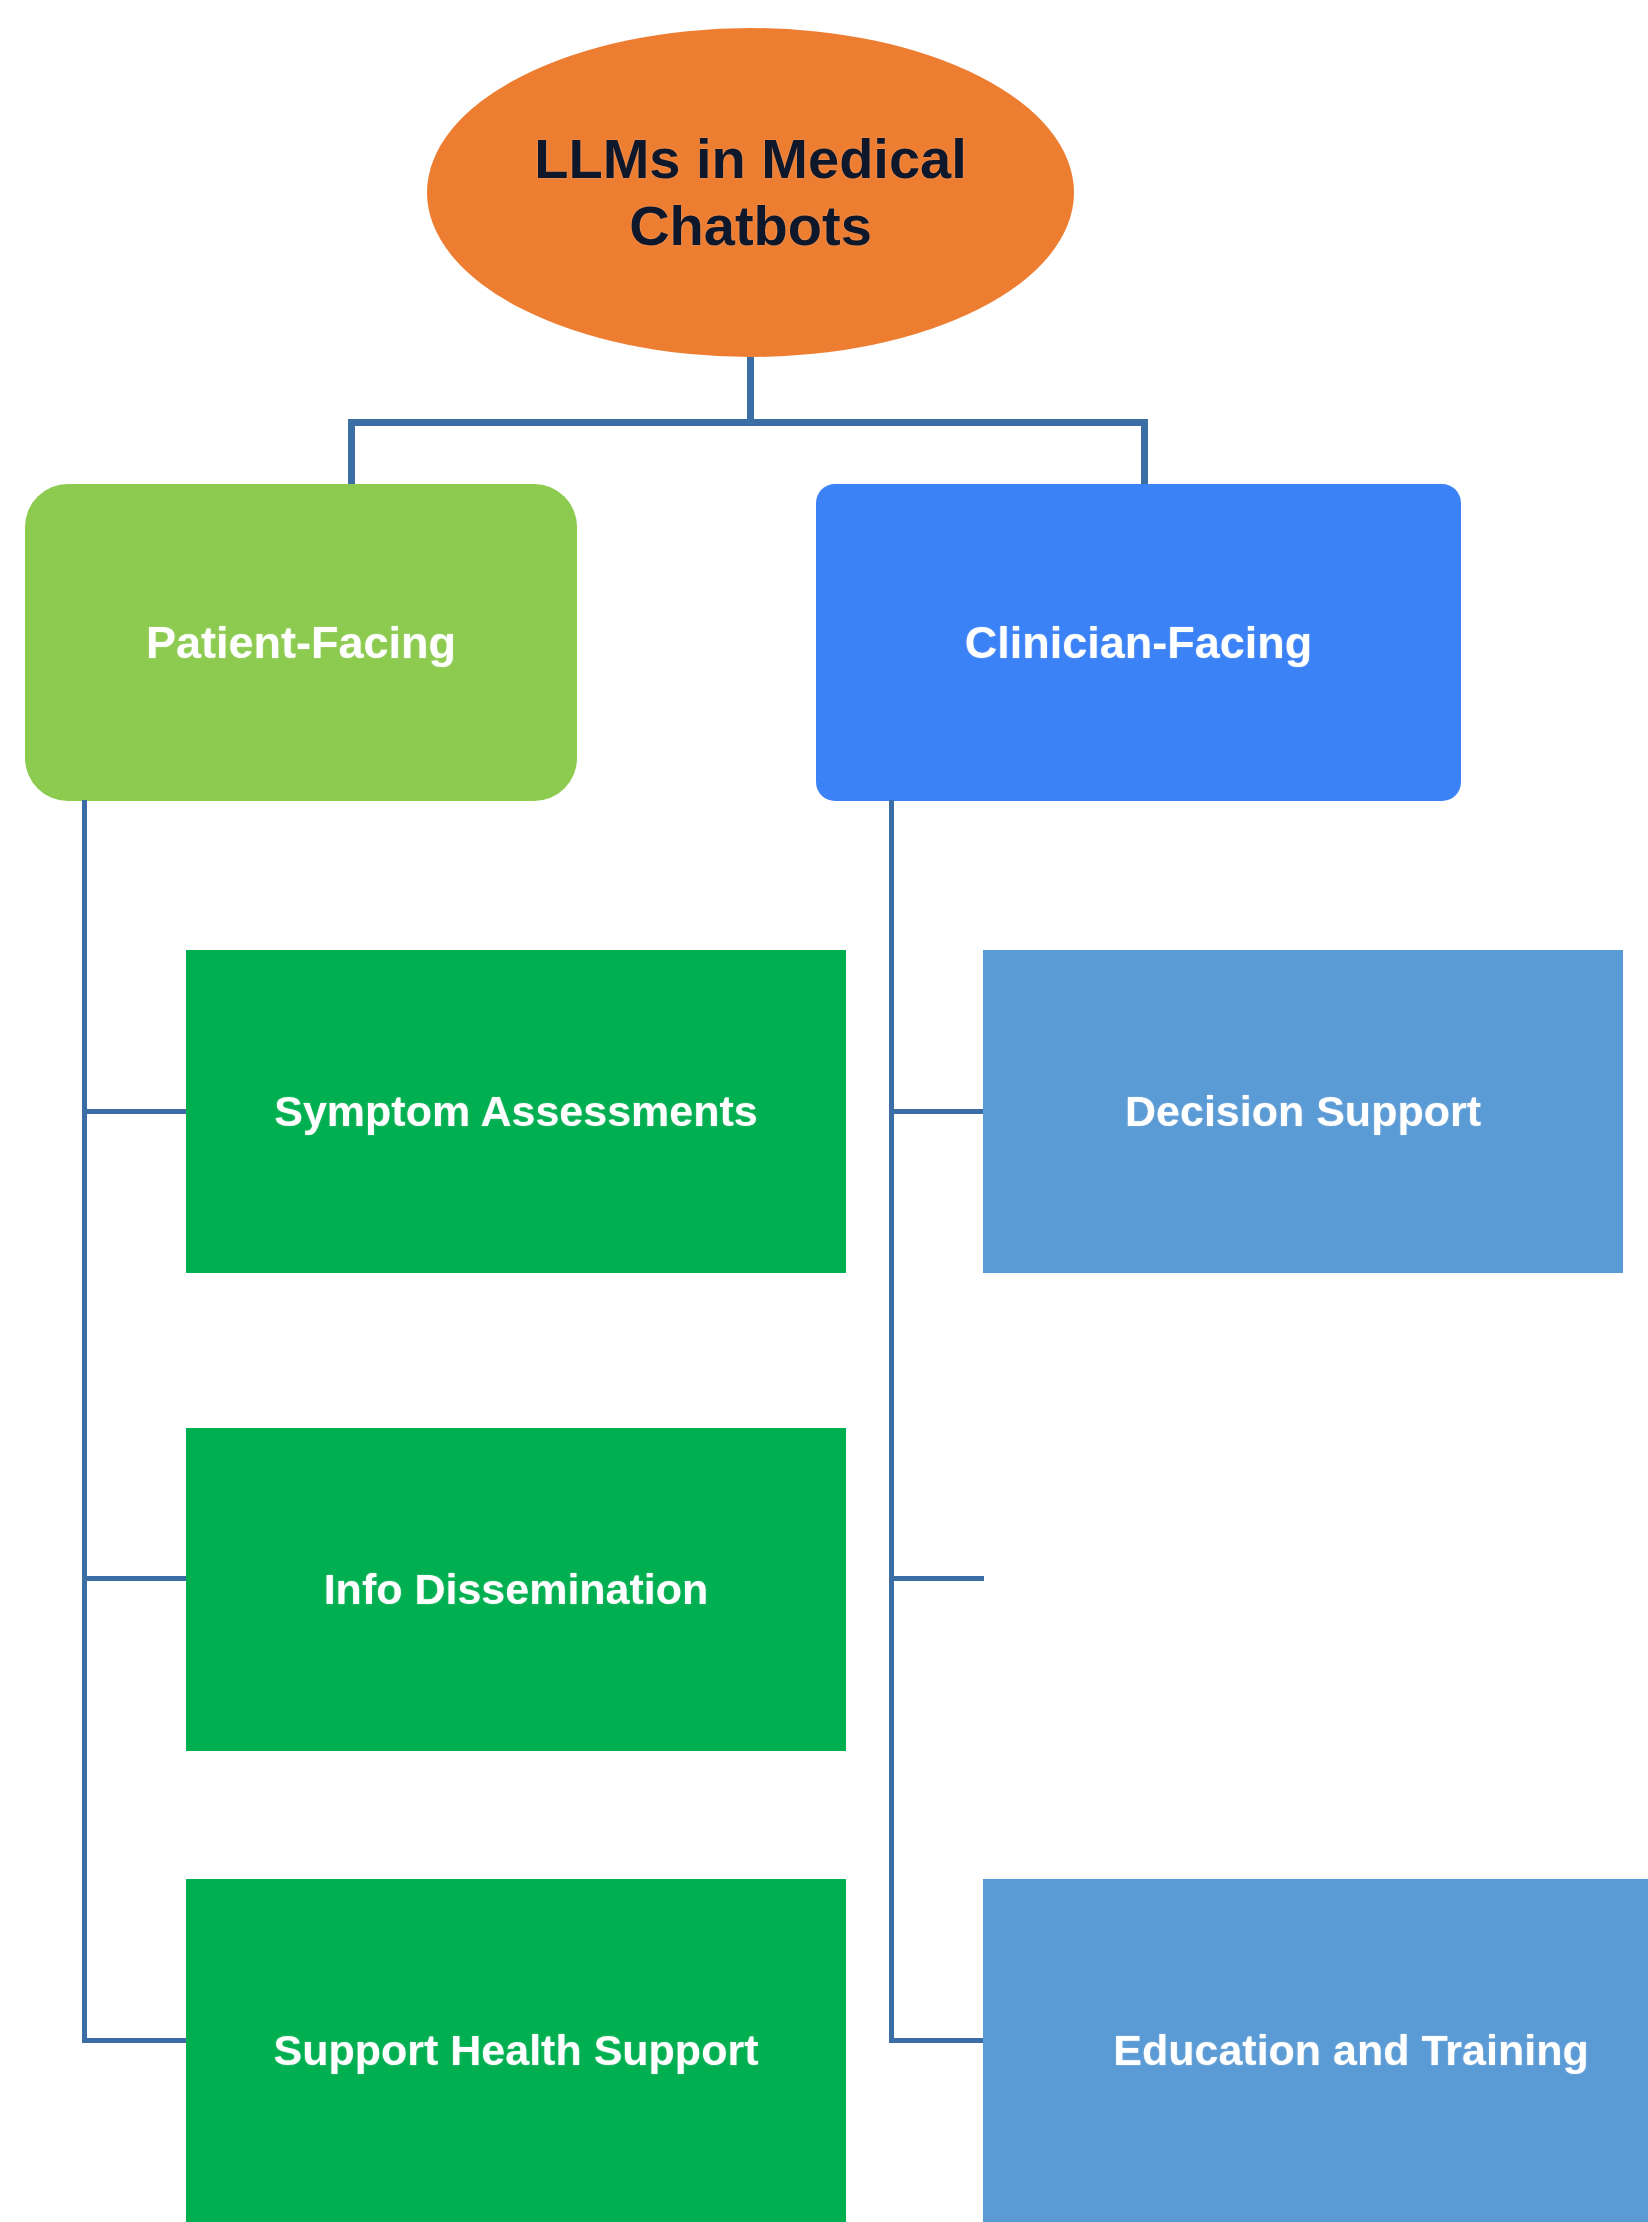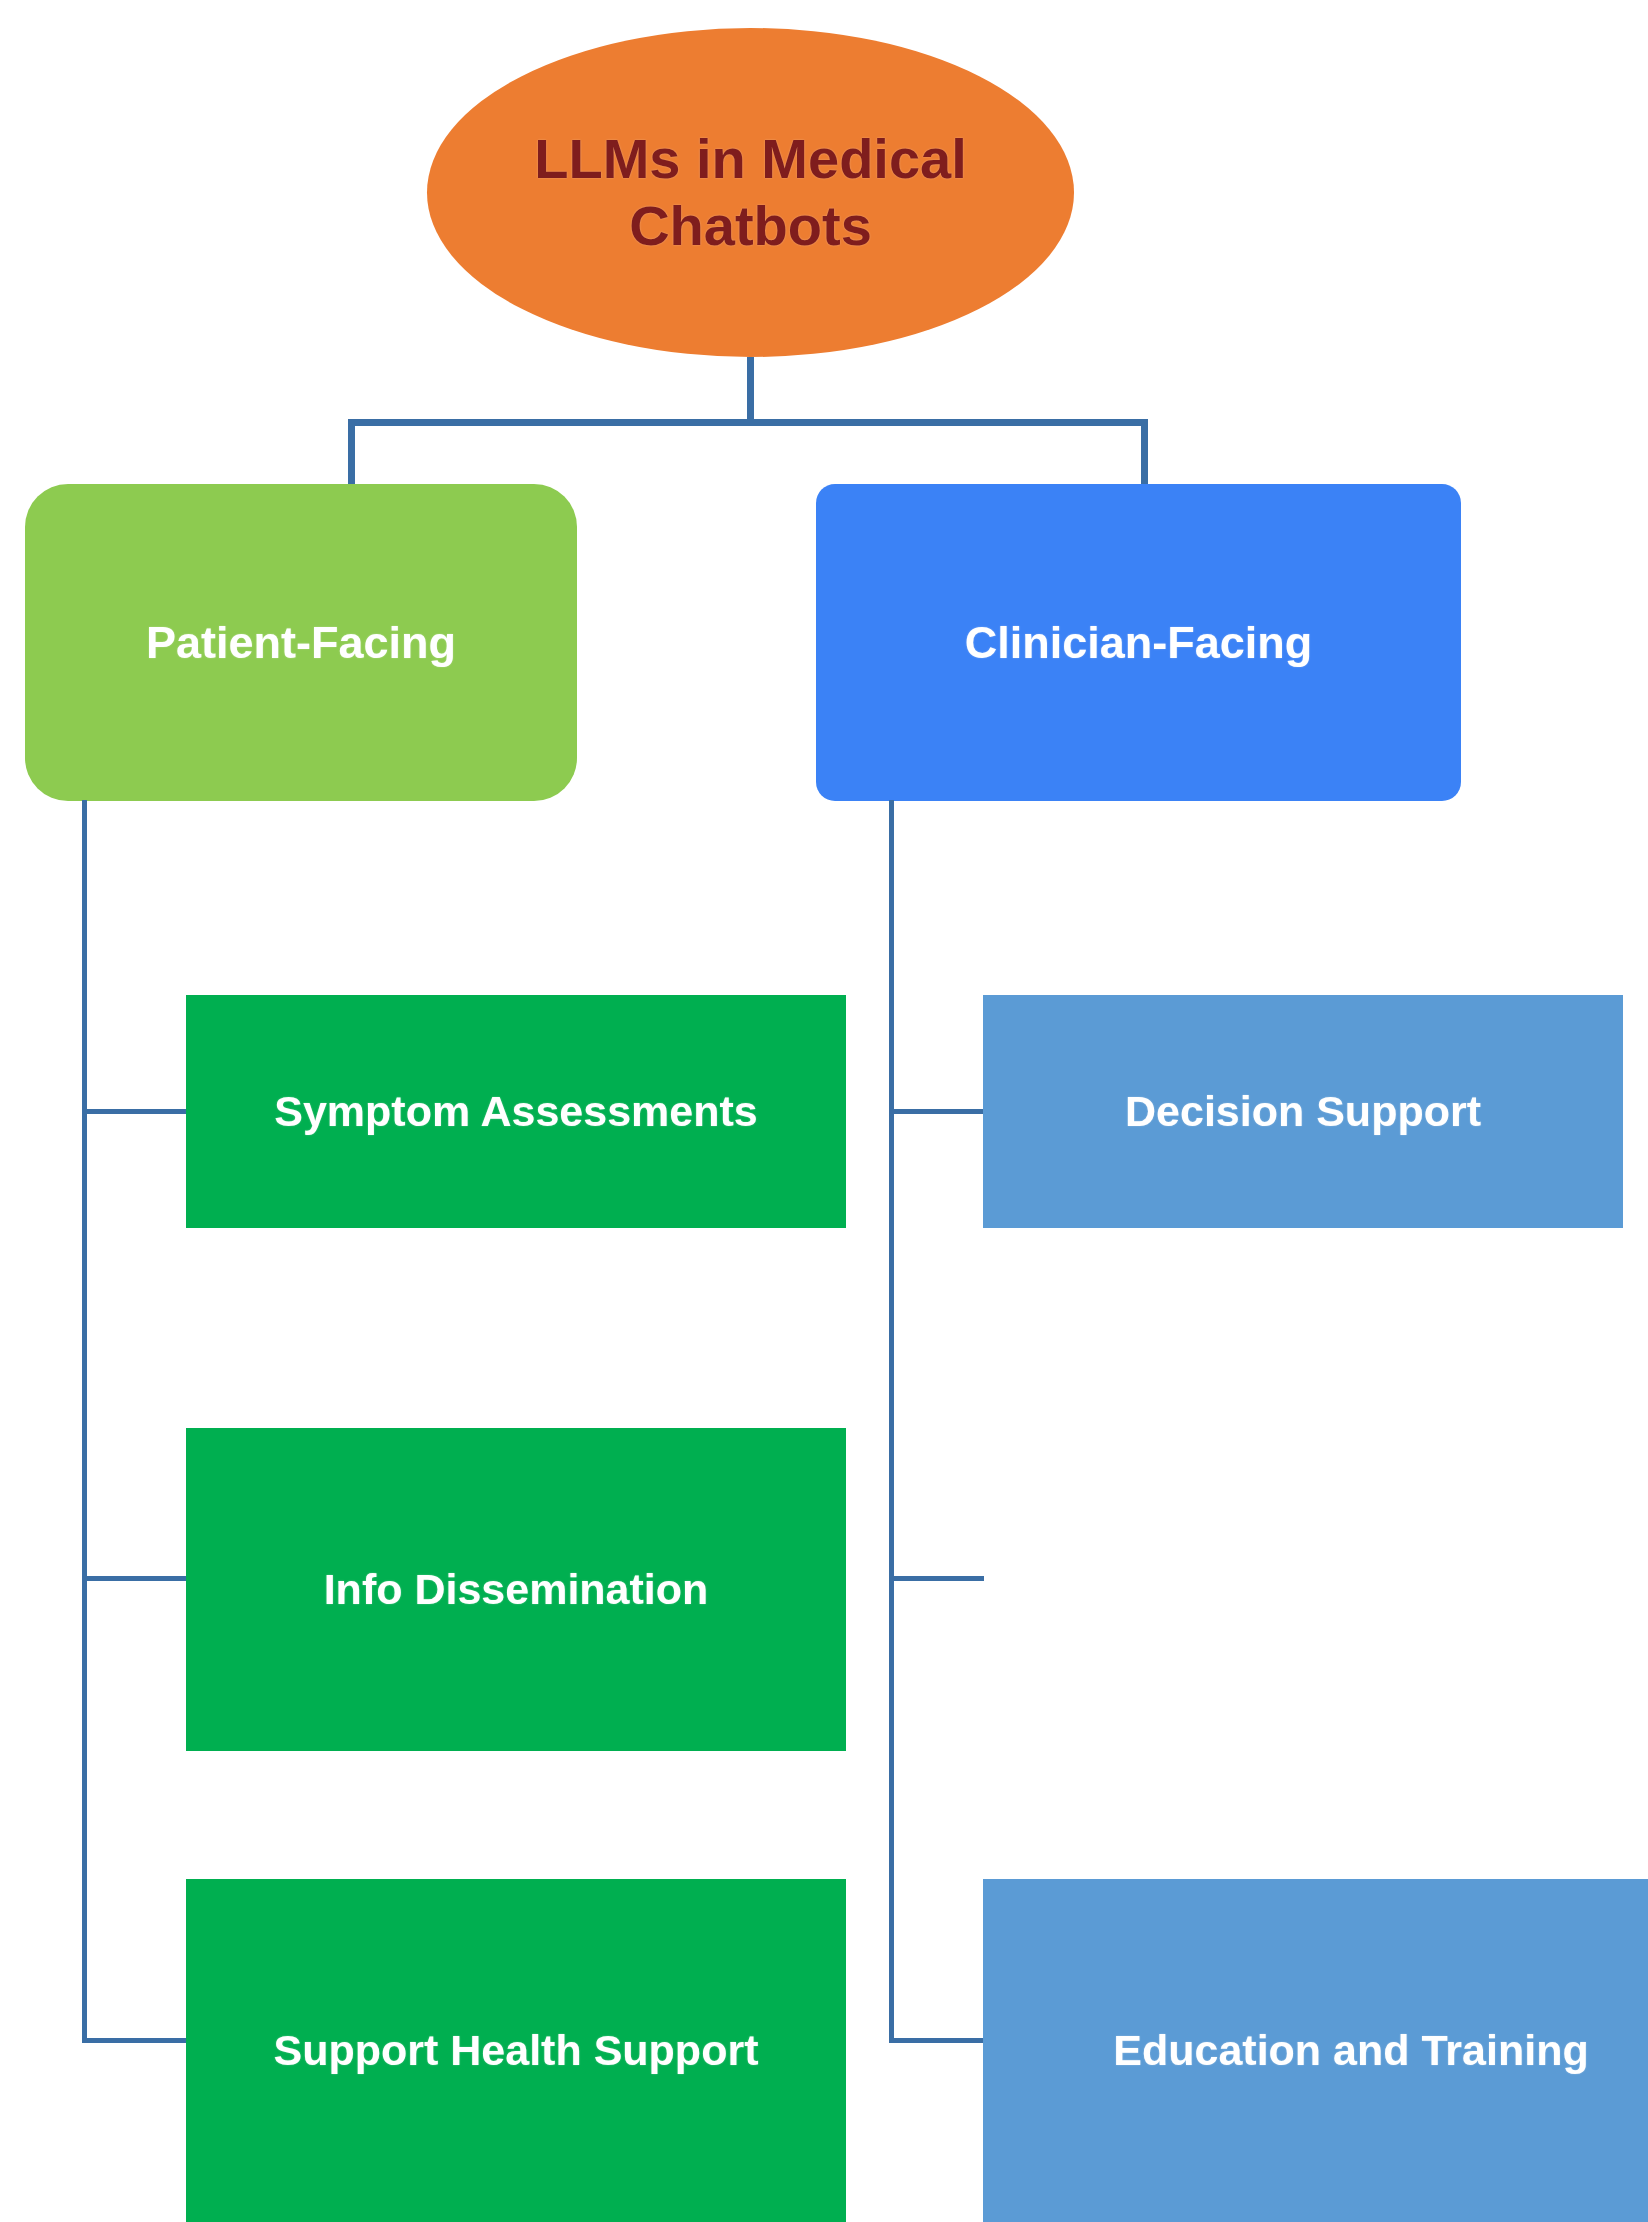--- a/index.html
+++ b/index.html
@@ -72,31 +72,31 @@
 
   
   .leaf-box{
     position:absolute;
     display:flex; align-items:center; justify-content:center;
   }
   .leaf-box .node-text{font-size:43px;}
   .leaf-green{background:#00AF50; left:186px; width:660px;}
   .leaf-blue{background:#5B9BD5; left:983px; width:640px;}
 
-  .row1{top:950px; height:233px;margin-top:45px;}
+  .row1{top:950px; height:323px;}
   .row2{top:1416px; height:323px;}
   .row3{top:1879px; height:343px;}
 </style>
 </head>
 <body>
 
 <div id="canvas">
 
   <div id="root-ellipse" style="background: rgb(237, 125, 49);">
-    <span class="node-text" style="color: #7f1d1d;">LLMs in Medical Chatbots</span>
+    <span class="node-text" style="color: #0f172a;">LLMs in Medical Chatbots</span>
   </div>
 
   <div class="conn conn-v" id="trunk" style="background: rgb(58, 110, 165);"></div>
   <div class="conn conn-h" id="hbar" style="background: rgb(58, 110, 165);"></div>
   <div class="conn conn-v" id="drop-left" style="background: rgb(58, 110, 165);"></div>
   <div class="conn conn-v" id="drop-right" style="background: rgb(58, 110, 165);"></div>
 
   <div class="parent-box" id="box-patient" style="background: rgb(141, 203, 80);">
     <span class="node-text" style="color: rgb(255, 255, 255);">Patient-Facing</span>
   </div>

